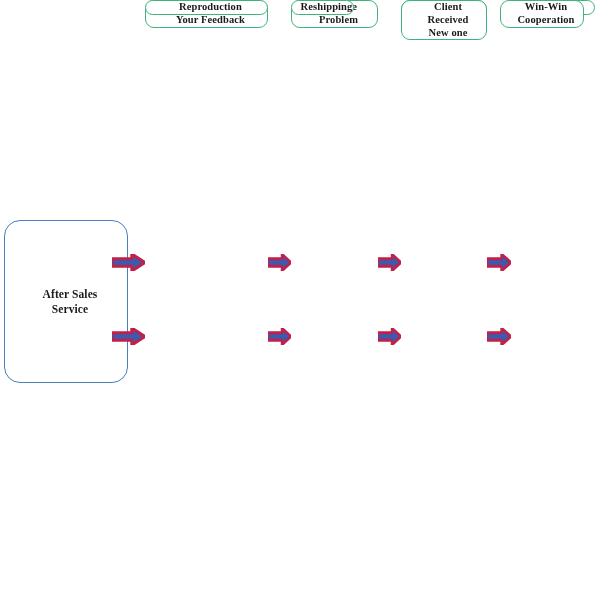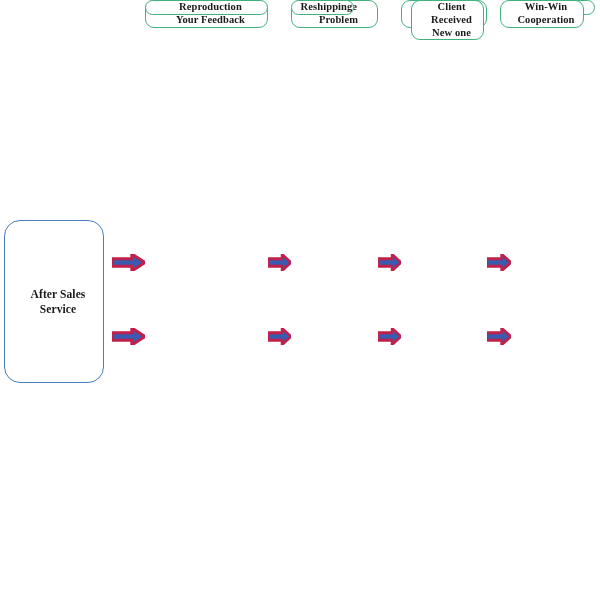--- a/index.html
+++ b/index.html
@@ -58,21 +58,21 @@
     position: absolute;
     display: block;
   }
   .arrow svg { display: block; }
 </style>
 </head>
 <body>
 
 <div id="canvas">
 
-  <div class="node source" style="left: 4px; top: 220px; width: 100px; height: 163px;">
+  <div class="node source" style="left: 4px; top: 220px; width: 124px; height: 163px;">
     <span class="label">After Sales
 Service</span>
   </div>
 
   <div class="node step" style="left: 145px; width: 123px;">
     <span class="label">Received
 Your Feedback</span>
   </div>
   <div class="node step" style="left: 291px; width: 87px;">
     <span class="label">Analyze
@@ -85,21 +85,21 @@
   <div class="node step" style="left: 511px; width: 84px;">
     <span class="label">Solution</span>
   </div>
 
   <div class="node step" style="left: 145px; width: 123px;">
     <span class="label">Reproduction</span>
   </div>
   <div class="node step" style="left: 291px; width: 63px;">
     <span class="label">Reshipping</span>
   </div>
-  <div class="node step" style="left: 411px; width: 73px; font-family: Liberation Serif, serif;">
+  <div class="node step" style="left: 401px; width: 86px; font-family: Liberation Serif, serif;">
     <span class="label">Client
 Received
 New one</span>
   </div>
   <div class="node step" style="left: 500px; width: 84px;">
     <span class="label">Win-Win
 Cooperation</span>
   </div>
 
   <div id="arrow-layer">

